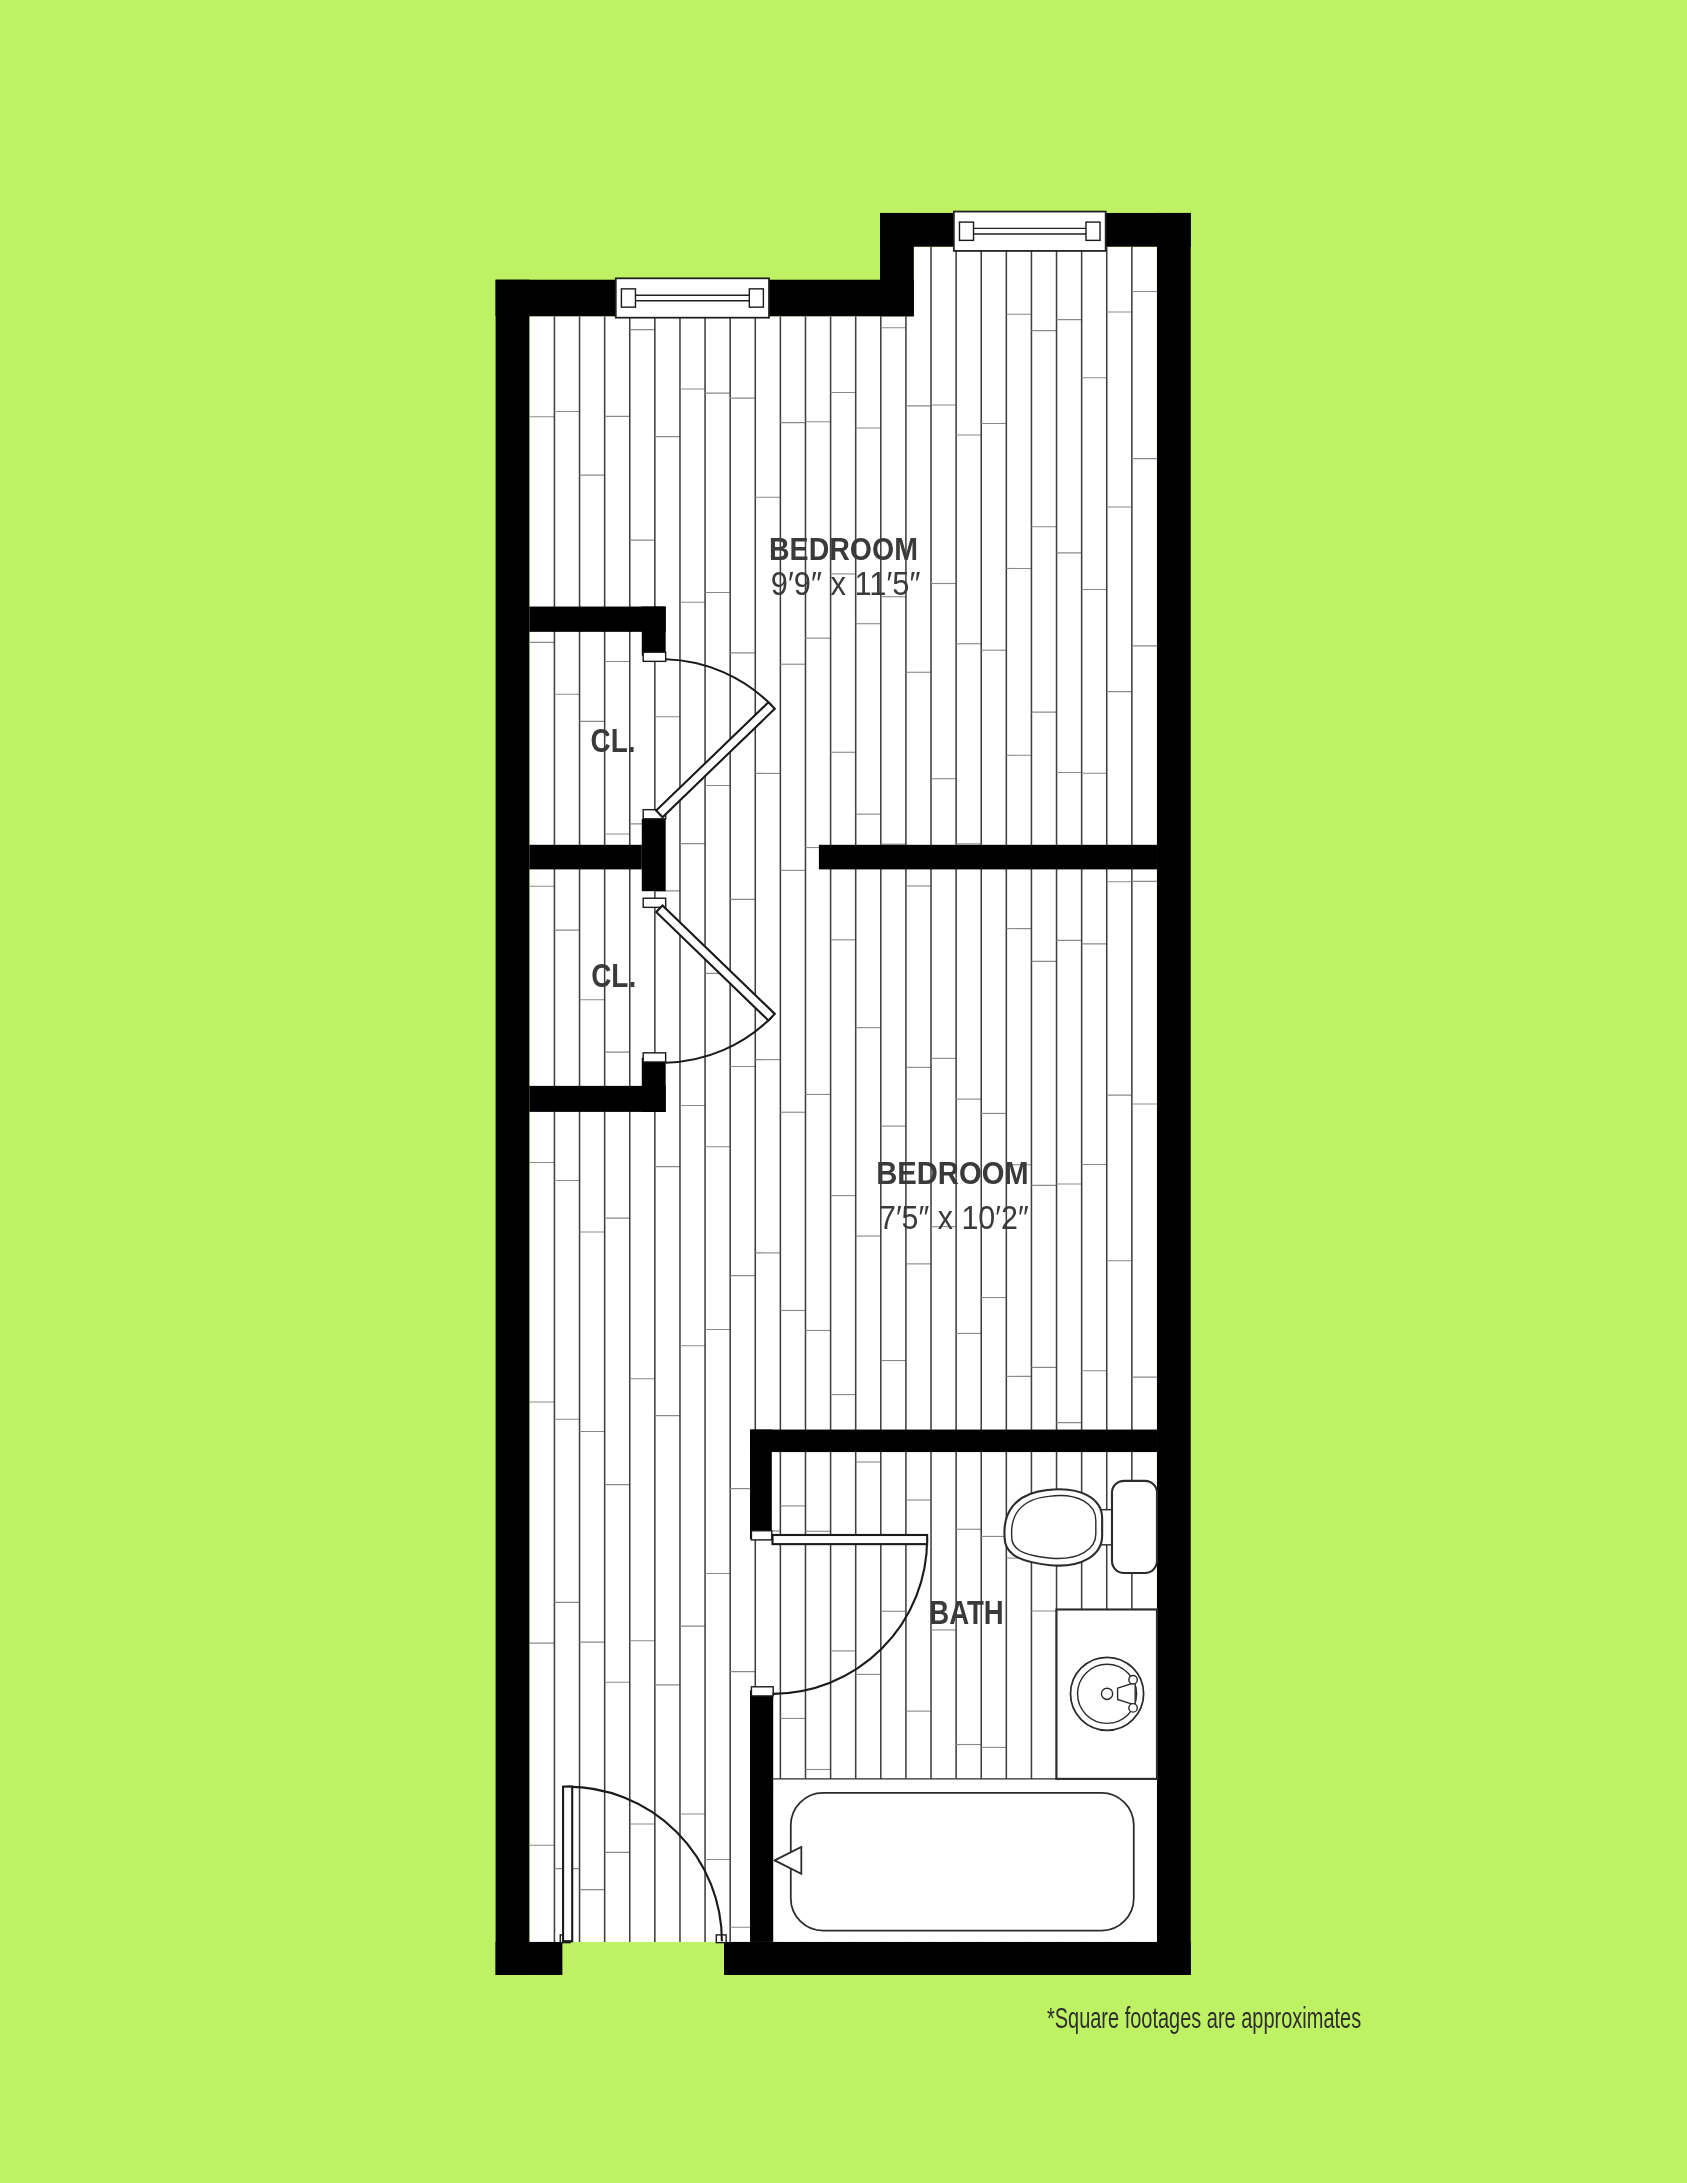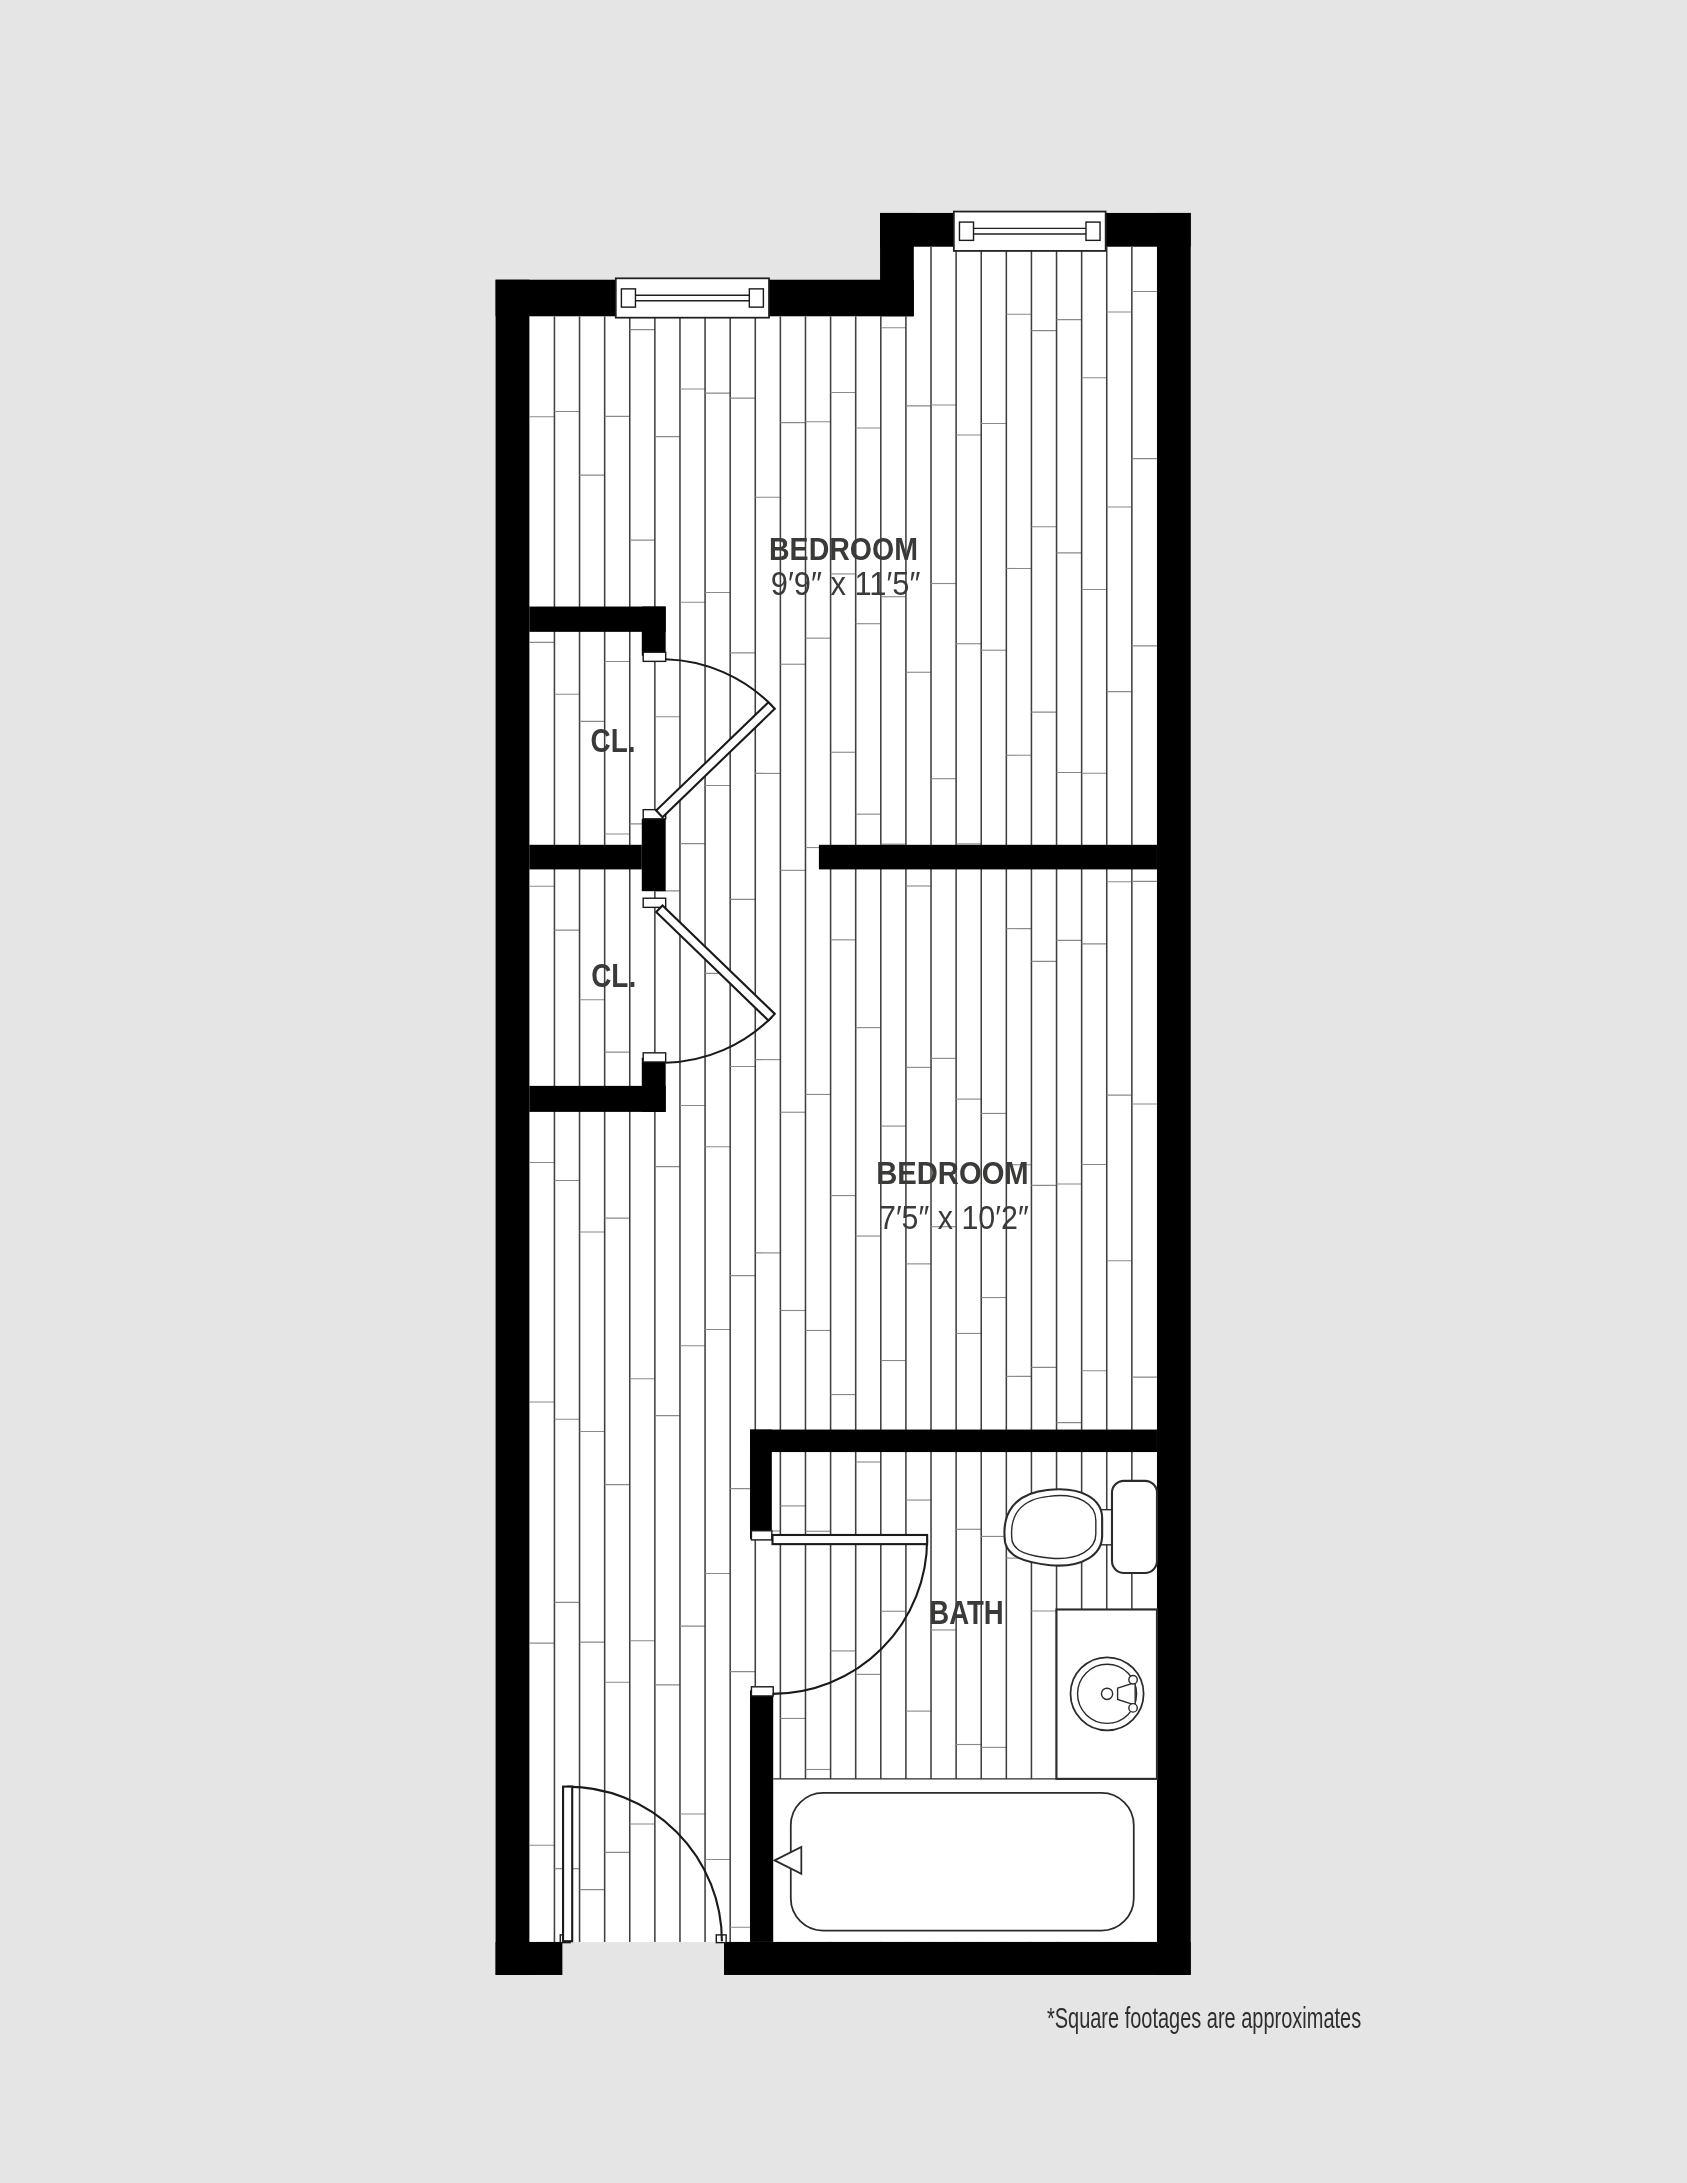--- a/index.html
+++ b/index.html
@@ -1,16 +1,16 @@
 <!DOCTYPE html>
 <html style="font-size:11.2px"><head>
 <meta charset="utf-8">
 <style>
   html,body{margin:0;padding:0;background:#ffffff;}
-  .stage{position:relative;width:1687px;height:2183px;background:#e5e5e5;font-family:"Liberation Sans",sans-serif;}
+  .stage{position:relative;width:1687px;height:2183px;background:#bef264;font-family:"Liberation Sans",sans-serif;}
   svg{display:block;width:1687px;height:2183px;}
   .room-label{font-family:"Liberation Sans",sans-serif;font-weight:700;fill:#3a3a38;}
   .room-dims{font-family:"Liberation Sans",sans-serif;font-weight:400;fill:#3a3a38;}
   .footnote{font-family:"Liberation Sans",sans-serif;font-weight:400;fill:#2e2e2c;}
   .wall{fill:#000000;stroke:none;}
   .fixture{fill:#ffffff;stroke:#2b2b2b;}
   .doorleaf{fill:#ffffff;stroke:#1a1a1a;stroke-width:3;}
   .doorarc{fill:none;stroke:#1a1a1a;stroke-width:3;}
   .jamb{fill:#ffffff;stroke:#1a1a1a;stroke-width:2;}
   .winbox{fill:#ffffff;stroke:#1f1f1f;stroke-width:2.5;}

